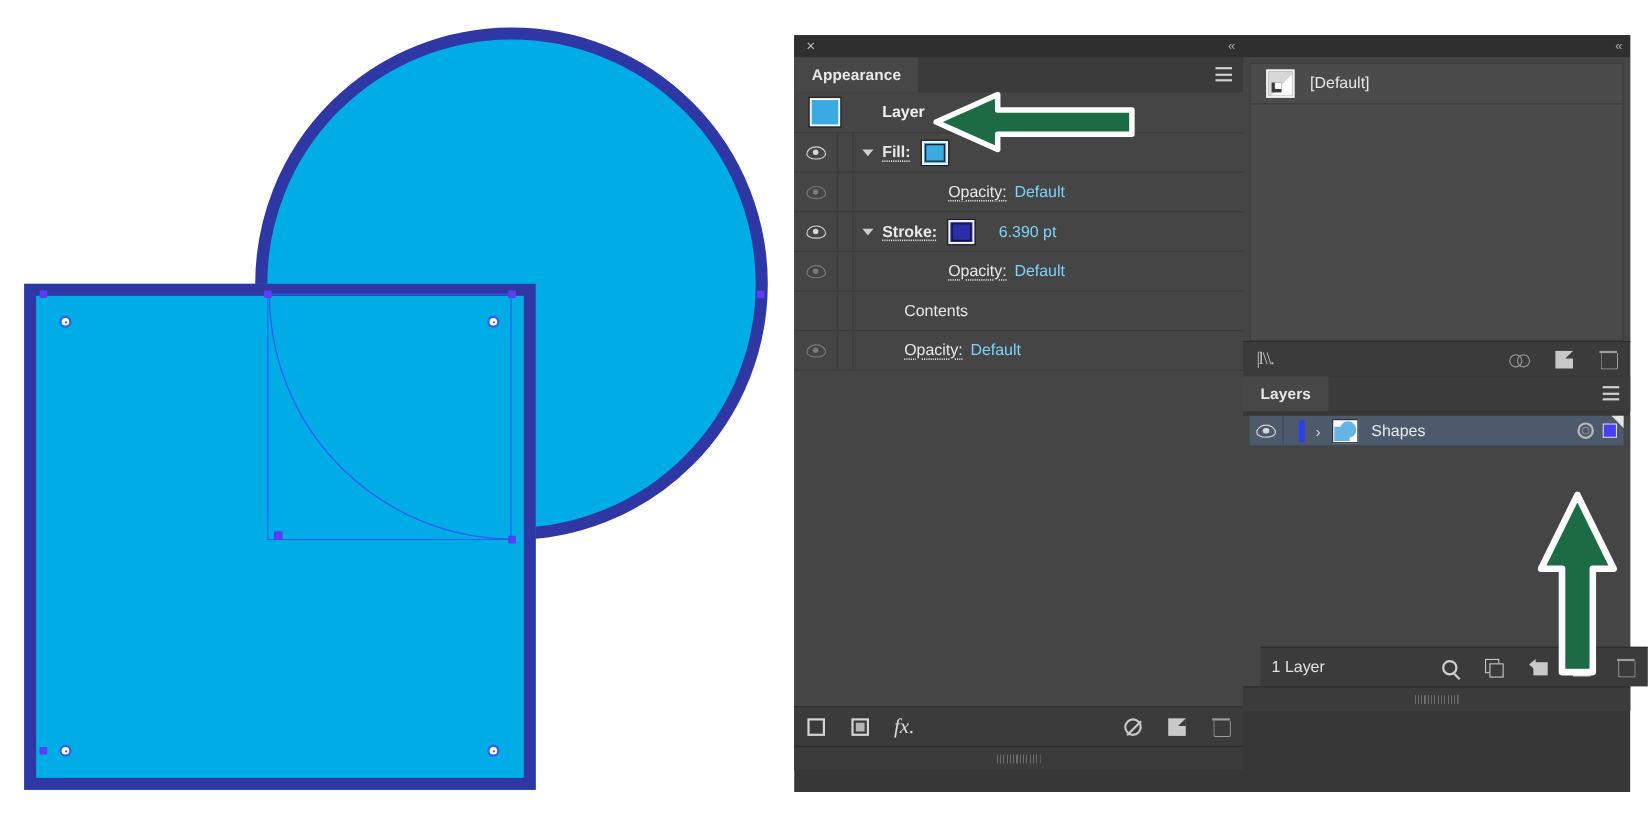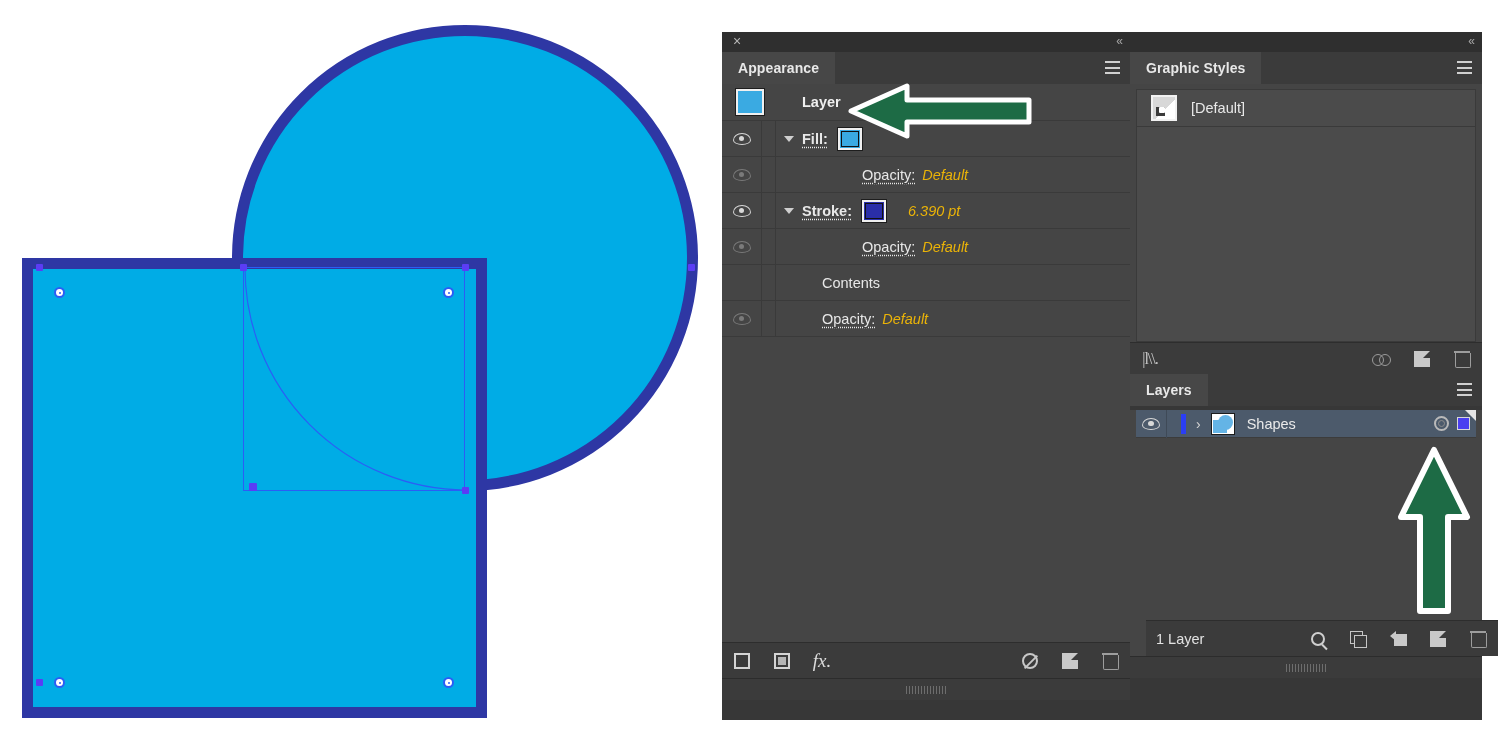--- a/index.html
+++ b/index.html
@@ -162,21 +162,21 @@
   .ap-label.u { text-decoration: underline; text-decoration-style: dotted; text-underline-offset: 3px; }
   .ap-label.bold { font-weight: bold; }
   .swatch {
     width: 24px; height: 22px;
     border: 2px solid #f0f0f0;
     outline: 1px solid #1d1d1d;
     margin-left: 10px;
     position: relative;
   }
   .swatch i { position: absolute; inset: 1px; border: 1px solid #111; }
-  .ap-value { margin-left: 22px; font-size: 14.5px; color: #eab308; font-style: italic; }
+  .ap-value { margin-left: 22px; font-size: 14.5px; color: #7dd3fc; }
 
   .hdr-thumb {
     width: 28px; height: 26px;
     border: 2px solid #f0f0f0;
     outline: 1px solid #1d1d1d;
     margin-left: 14px;
   }
   .hdr-title { margin-left: 38px; font-size: 14.5px; font-weight: bold; color: #f0f0f0; }
 
   .ap-footer {
@@ -536,31 +536,20 @@
     </div>
   </div>
 </div>
 
 <div class="panel-dock" id="dock-right">
 
   <div class="dock-topbar">
     <div class="collapse-arrows">«</div>
   </div>
 
-  <div class="tabstrip">
-    <div class="tab">
-      <span>Graphic Styles</span>
-    </div>
-    <div class="tab-filler"></div>
-    <div class="panel-menu">
-          <i></i>
-          <i></i>
-          <i></i>
-        </div>
-  </div>
 
   <div id="gs-body">
     <div class="gs-area">
       <div class="gs-item">
         <span class="gs-thumb"></span>
         <span class="gs-label">[Default]</span>
       </div>
     </div>
   </div>
 

